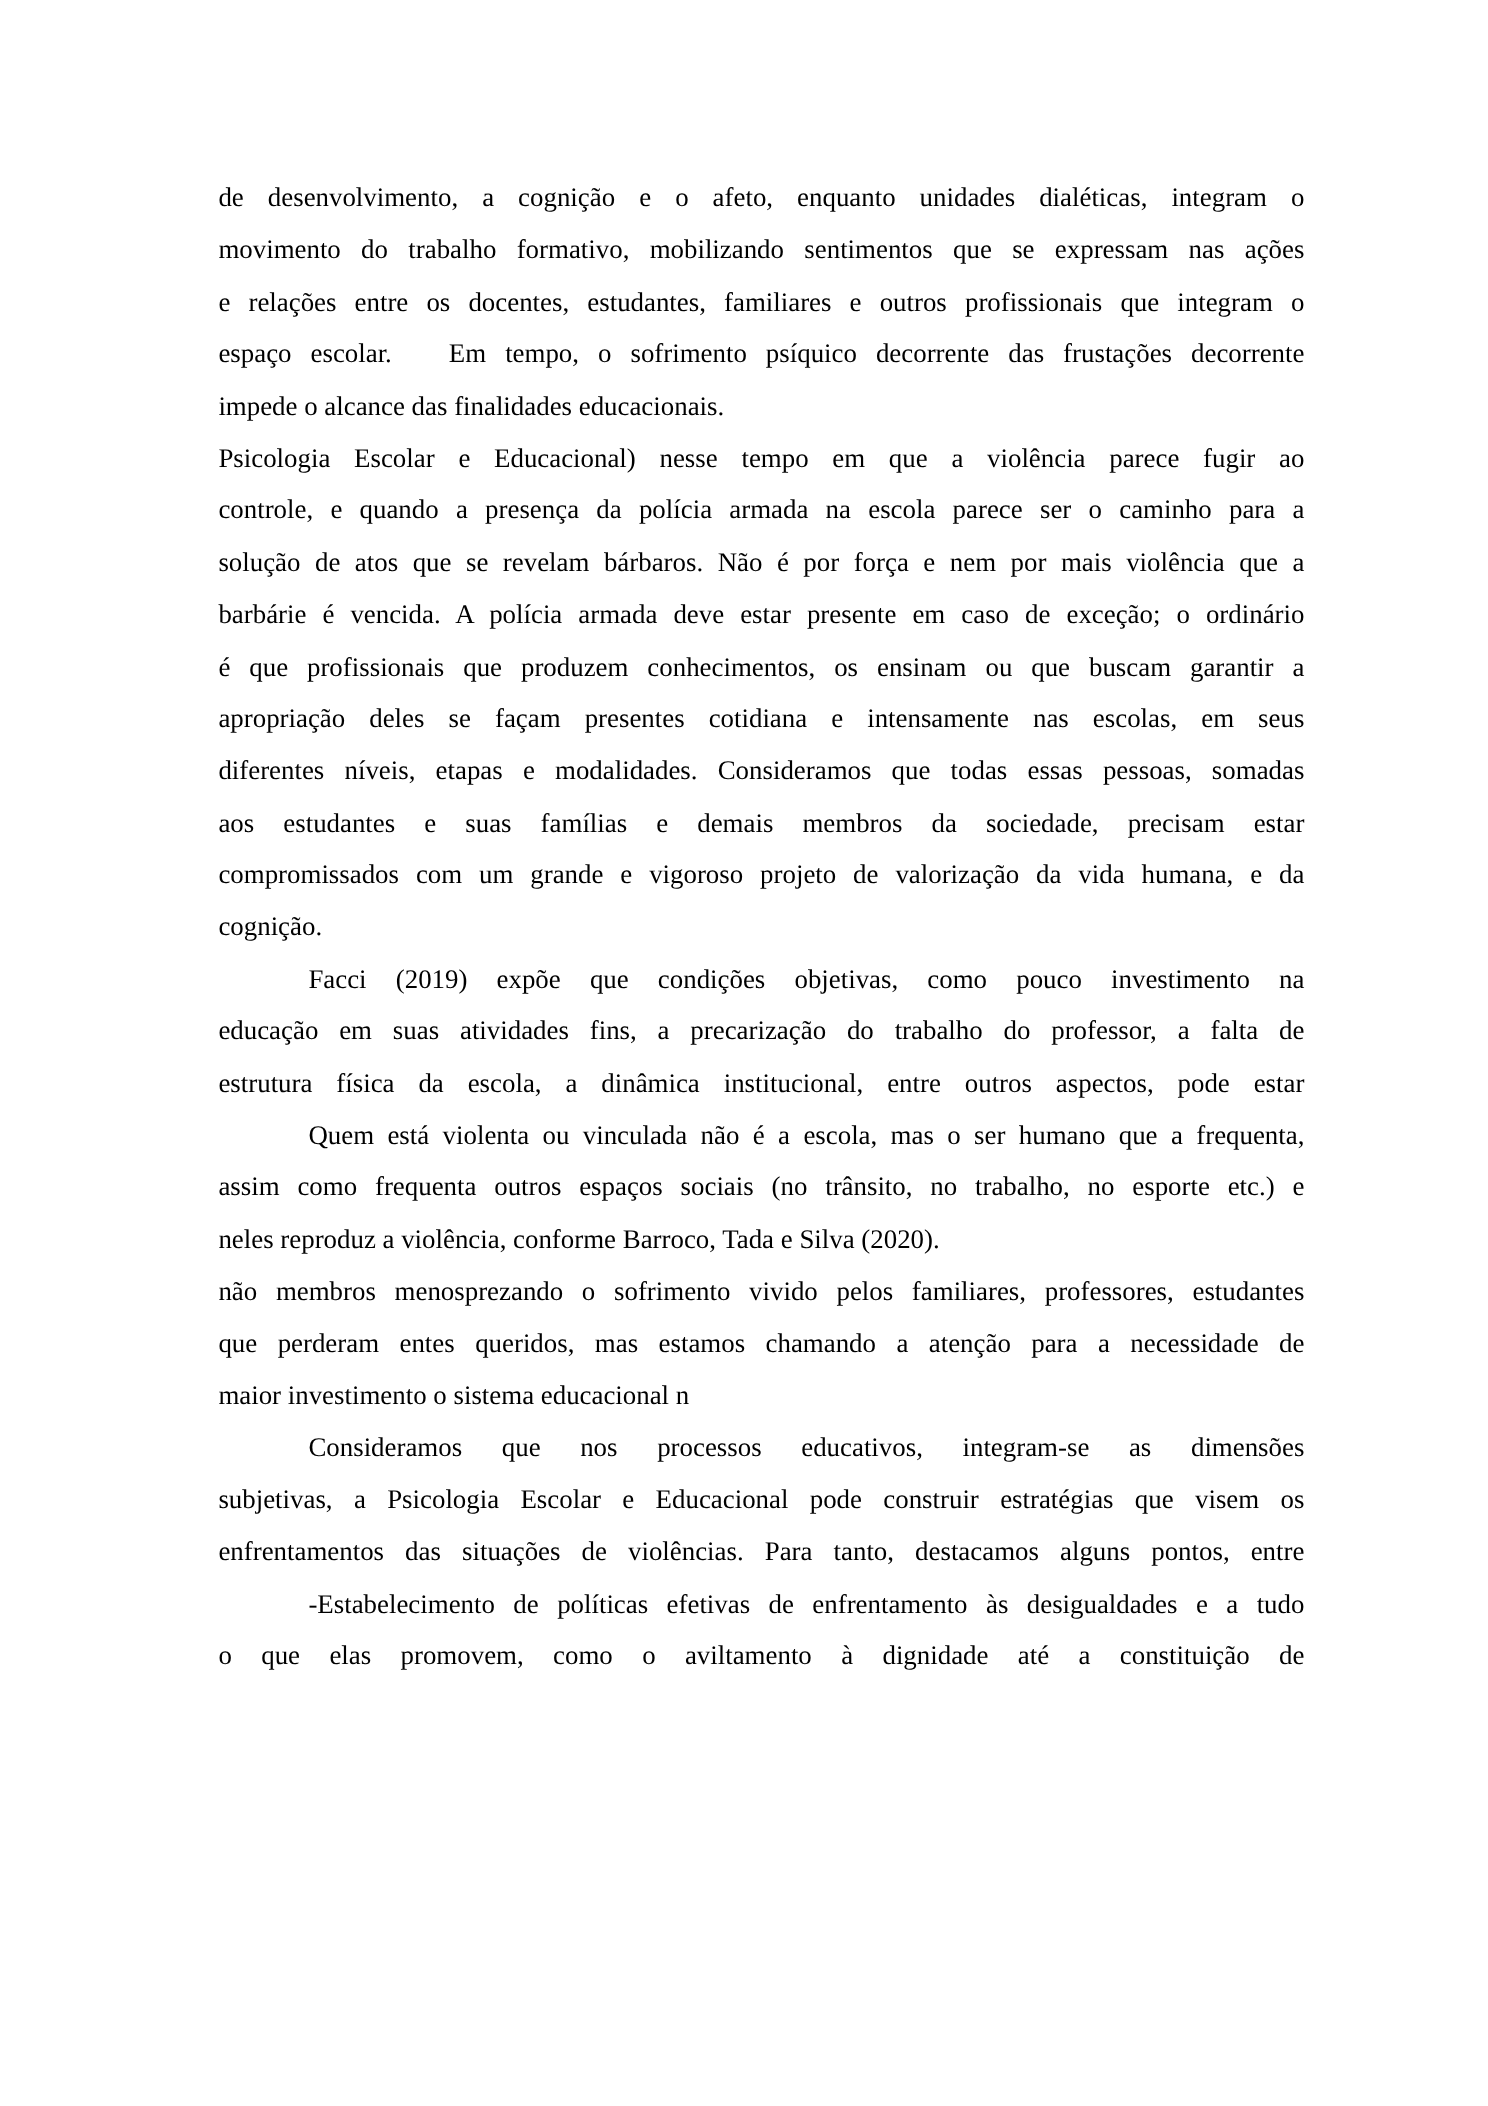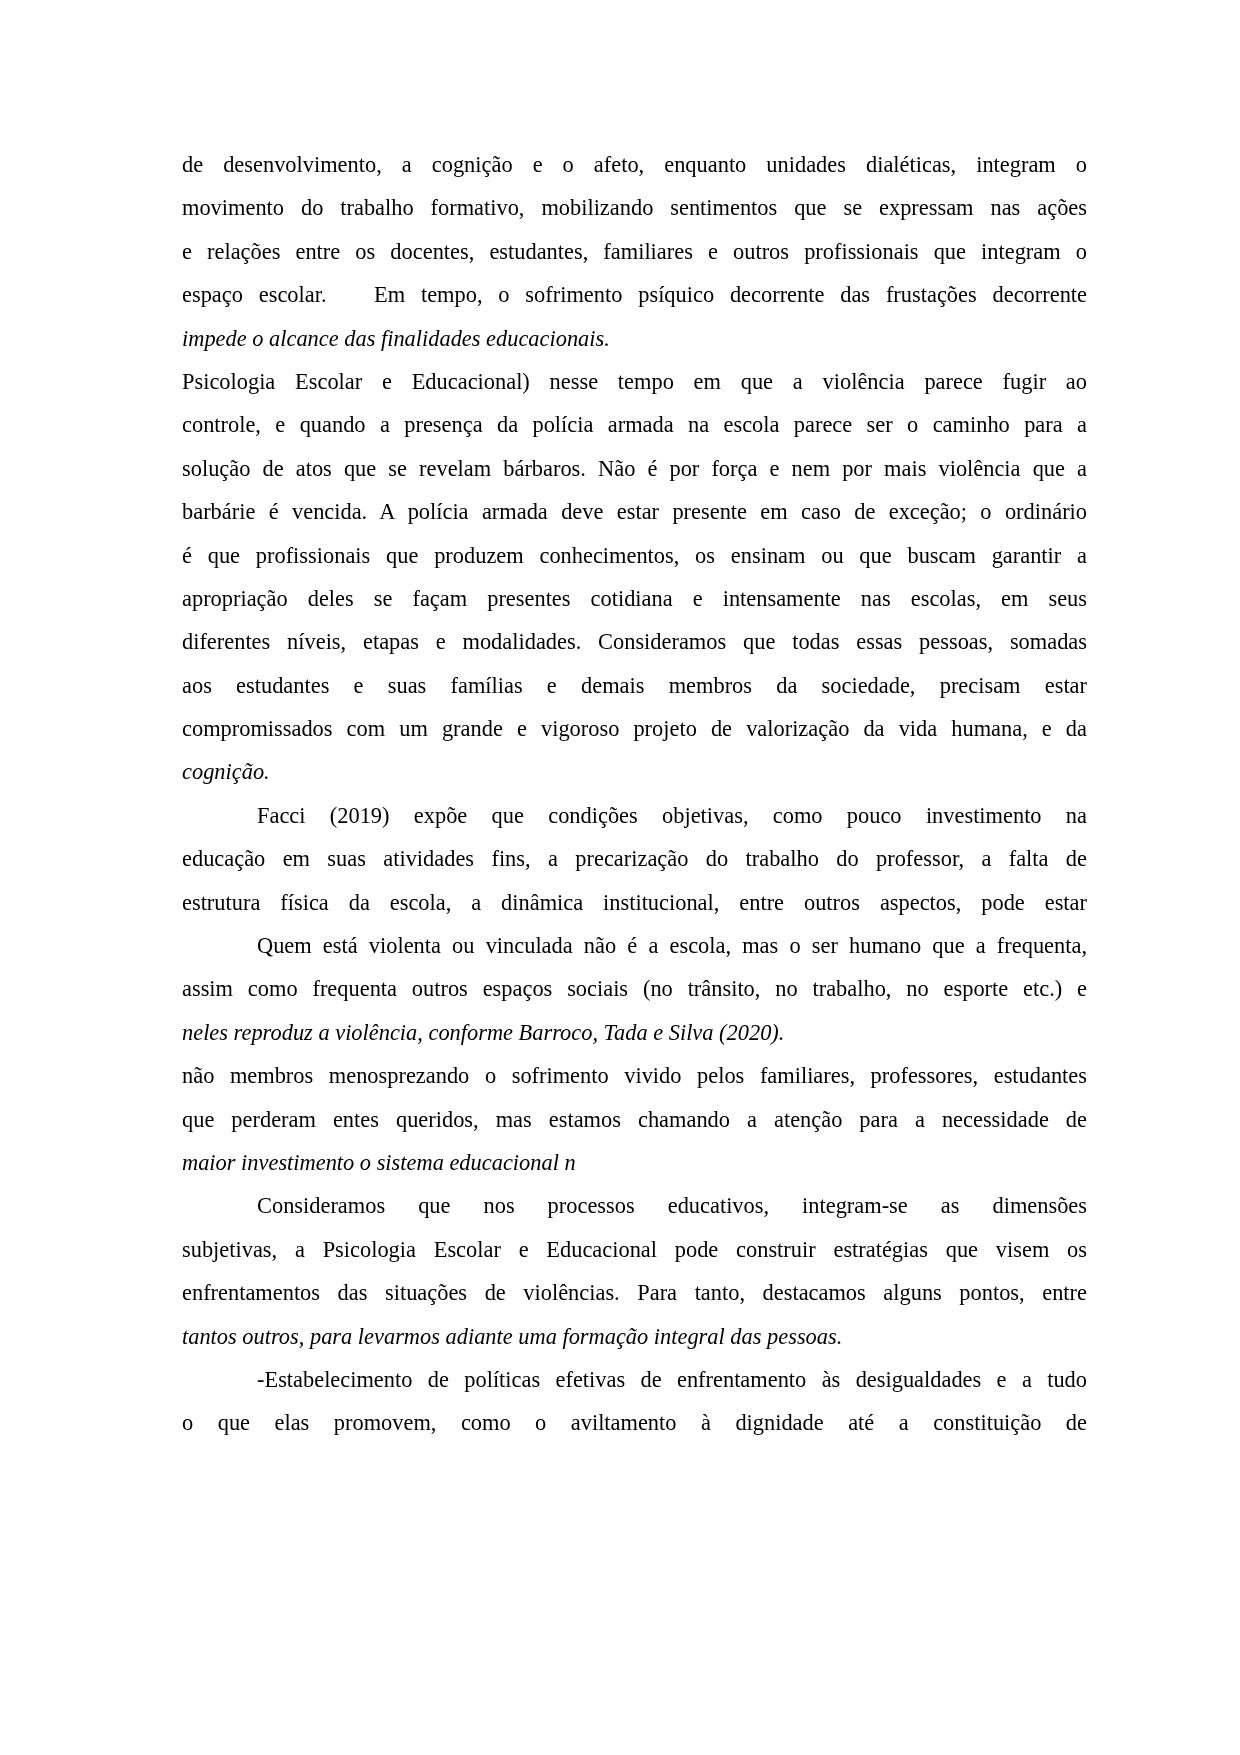--- a/index.html
+++ b/index.html
@@ -41,21 +41,20 @@
     text-align: justify;
     text-align-last: justify;
     white-space: pre-wrap;
     overflow: visible;
   }
   .line.indent {
     text-indent: 75px;
   }
   .line.align-left {
     text-align-last: left;
-    font-style: italic;
   }
 </style>
 </head>
 <body>
 
 <div class="page">
   <div class="text-block" id="text-block">
       <div class="paragraph">
         <div class="line">de desenvolvimento, a cognição e o afeto, enquanto unidades dialéticas, integram o</div>
         <div class="line">movimento do trabalho formativo, mobilizando sentimentos que se expressam nas ações</div>
@@ -87,20 +86,19 @@
       </div>
       <div class="paragraph">
         <div class="line">não membros menosprezando o sofrimento vivido pelos familiares, professores, estudantes</div>
         <div class="line">que perderam entes queridos, mas estamos chamando a atenção para a necessidade de</div>
         <div class="line align-left">maior investimento o sistema educacional n</div>
       </div>
       <div class="paragraph">
         <div class="line indent">Consideramos que nos processos educativos, integram-se as dimensões</div>
         <div class="line">subjetivas, a Psicologia Escolar e Educacional pode construir estratégias que visem os</div>
         <div class="line">enfrentamentos das situações de violências. Para tanto, destacamos alguns pontos, entre</div>
-        <div class="line align-left">tantos outros, para levarmos adiante uma formação integral das pessoas.</div>
       </div>
       <div class="paragraph">
         <div class="line indent">-Estabelecimento de políticas efetivas de enfrentamento às desigualdades e a tudo</div>
         <div class="line">o que elas promovem, como o aviltamento à dignidade até a constituição de</div>
       </div>
     </div>
 </div>
 
 </body></html>

